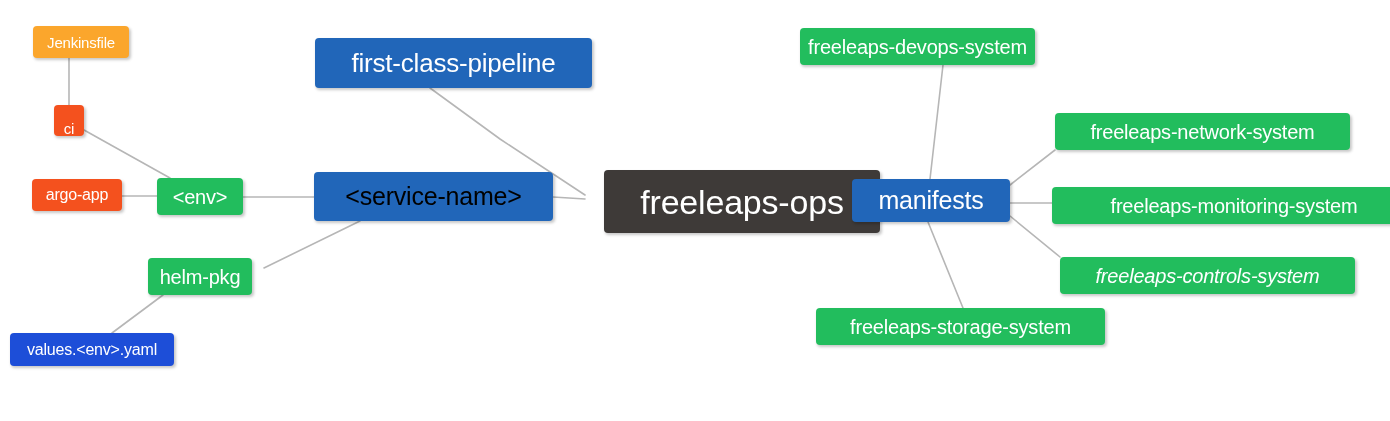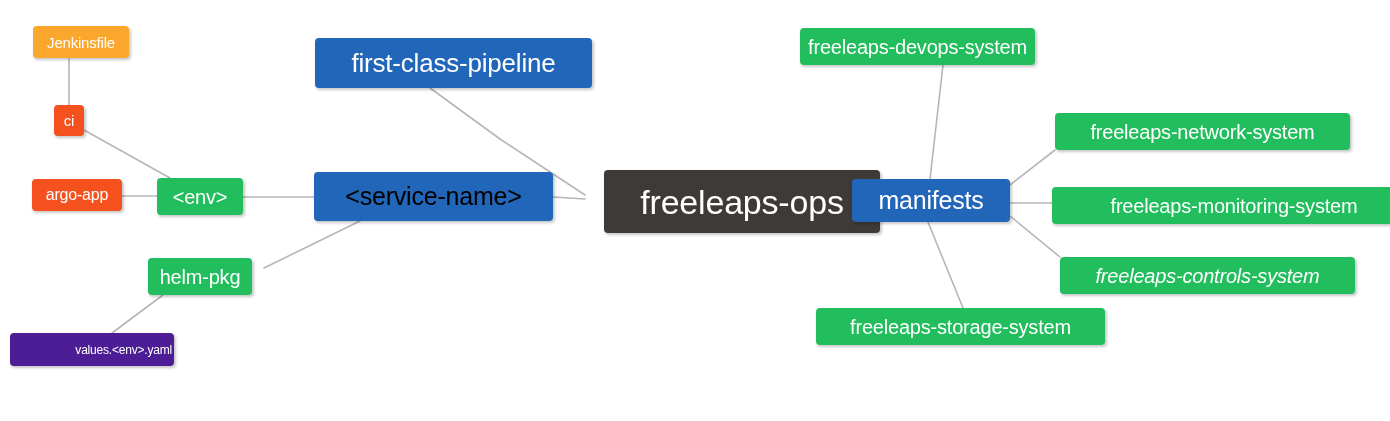--- a/index.html
+++ b/index.html
@@ -87,27 +87,27 @@
       </div>
       <div class="node" style="left: 157px; top: 178px; width: 86px; height: 37px; background: rgb(34, 189, 93); font-size: 20px; color: rgb(255, 255, 255);">
         <span class="node-label">&lt;env&gt;</span>
       </div>
       <div class="node" style="left: 148px; top: 258px; width: 104px; height: 37px; background: rgb(34, 189, 93); font-size: 20px; color: rgb(255, 255, 255);">
         <span class="node-label">helm-pkg</span>
       </div>
       <div class="node" style="left: 21px; top: 26px; width: 96px; height: 32px; background: rgb(251, 166, 44); font-size: 15px; color: rgb(255, 255, 255); margin-left: 12px;">
         <span class="node-label">Jenkinsfile</span>
       </div>
-      <div class="node" style="left: 54px; top: 105px; width: 30px; height: 31px; background: rgb(244, 81, 30); font-size: 15px; color: rgb(255, 255, 255);">
+      <div class="node" style="left: 54px; top: 105px; width: 30px; height: 31px; background: rgb(244, 81, 30); font-size: 15px; color: rgb(255, 255, 255); align-items: flex-end;">
         <span class="node-label">ci</span>
       </div>
       <div class="node" style="left: 32px; top: 179px; width: 90px; height: 32px; background: rgb(244, 81, 30); font-size: 16px; color: rgb(255, 255, 255);">
         <span class="node-label">argo-app</span>
       </div>
-      <div class="node" style="left: 10px; top: 333px; width: 164px; height: 33px; background: #4c1d95; font-size: 12px; color: rgb(255, 255, 255); justify-content: flex-end;">
+      <div class="node" style="left: 10px; top: 333px; width: 164px; height: 33px; background: #1d4ed8; font-size: 16px; color: rgb(255, 255, 255);">
         <span class="node-label">values.&lt;env&gt;.yaml</span>
       </div>
       <div class="node" style="left: 800px; top: 28px; width: 235px; height: 37px; background: rgb(34, 189, 93); font-size: 20px; color: rgb(255, 255, 255);">
         <span class="node-label">freeleaps-devops-system</span>
       </div>
       <div class="node" style="left: 1055px; top: 113px; width: 295px; height: 37px; background: rgb(34, 189, 93); font-size: 20px; color: rgb(255, 255, 255);">
         <span class="node-label">freeleaps-network-system</span>
       </div>
       <div class="node" style="left: 1052px; top: 187px; width: 364px; height: 37px; background: rgb(34, 189, 93); font-size: 20px; color: rgb(255, 255, 255);">
         <span class="node-label">freeleaps-monitoring-system</span>

